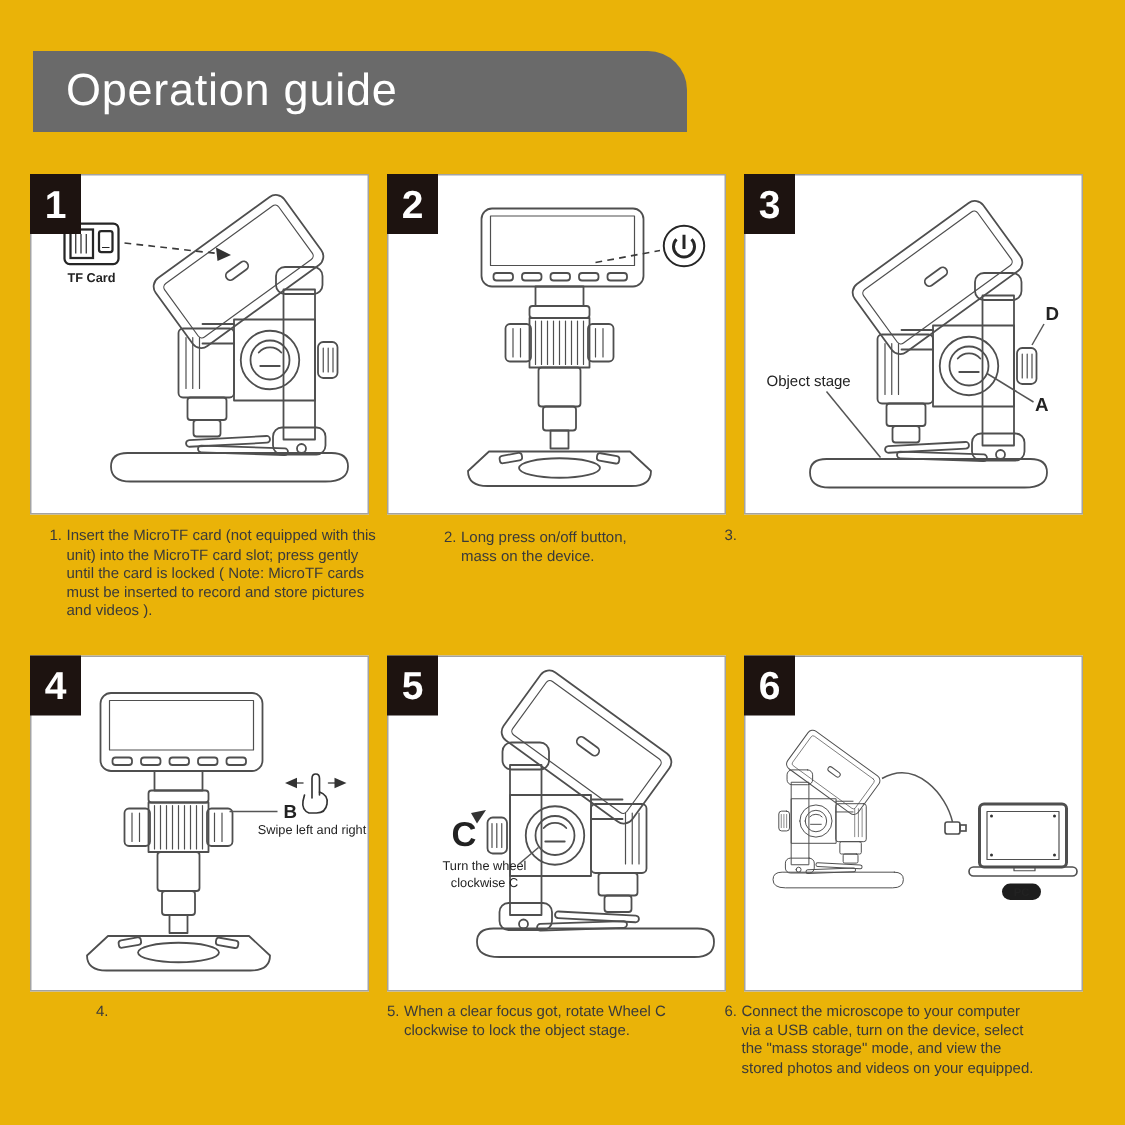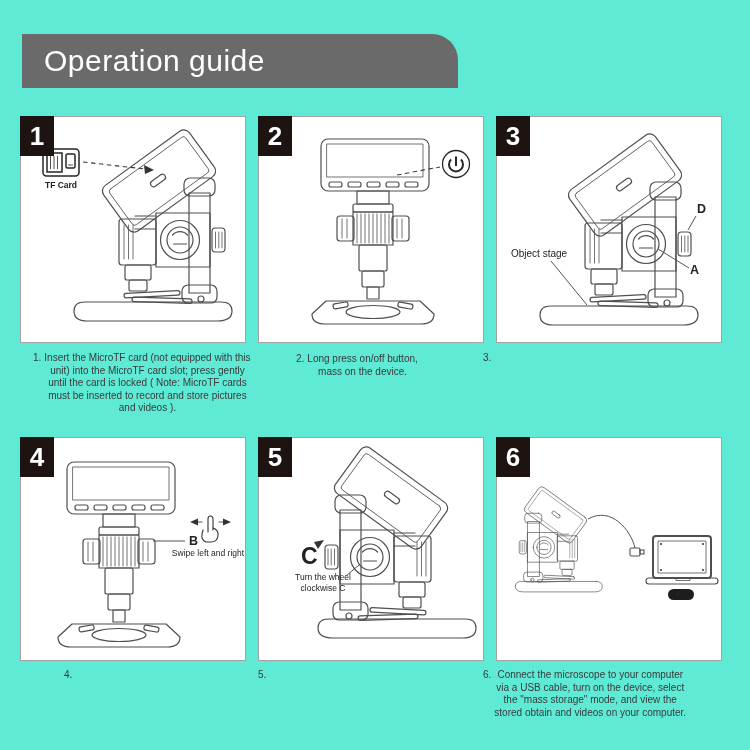--- a/index.html
+++ b/index.html
@@ -1,16 +1,16 @@
 <!DOCTYPE html>
 <html><head>
 <meta charset="utf-8">
 <style>
   html,body{margin:0;padding:0;background:#fff;}
-  .page{position:relative;width:750px;height:750px;background:#5eead4;overflow:hidden;
+  .page{position:relative;width:750px;height:750px;background:#eab308;overflow:hidden;
         font-family:"Liberation Sans",sans-serif;}
   
   .banner{position:absolute;left:22px;top:34px;width:436px;height:54px;
           background:#6a6a6a;border-radius:0 26px 0 0;display:flex;align-items:center;}
   .banner span{color:#fff;font-size:30px;padding-left:22px;letter-spacing:.5px;}
   
   .panel{position:absolute;width:226px;background:#fff;border:1px solid #a3a3a3;box-sizing:border-box;}
   .num{position:absolute;left:-1px;top:-1px;width:34px;height:40px;background:#1d1310;
        display:flex;align-items:center;justify-content:center;z-index:2;}
   .num span{color:#fff;font-size:26px;font-weight:bold;}
@@ -25,21 +25,21 @@
   .ah{fill:#333;stroke:none;}
   .lbl{font-size:10px;}
   .sm{font-size:8.5px;}
   .lbl-bold{font-size:8.5px;font-weight:bold;}
   .lg{font-size:12.5px;font-weight:bold;}
   .c-glyph{font-size:23px;font-weight:bold;fill:#111;}
   .fill-dark{fill:#1d1d1d;stroke:none;}
   .pc-text{fill:#fff;font-size:7.5px;font-weight:bold;stroke:none;}
   
   .cap{position:absolute;display:flex;gap:3px;font-size:10px;line-height:12.5px;color:#3a3a3a;}
-  .cap .tx{white-space:pre-line;text-align:center;}
+  .cap .tx{white-space:pre-line;}
 </style>
 </head>
 <body>
 
 <svg width="0" height="0" style="position:absolute" aria-hidden="true">
   <defs>
 
     <g id="scope-side" fill="none" stroke="#4f4f4f" stroke-width="1.2" stroke-linecap="round" stroke-linejoin="round">
       <path d="M56 179 H192 Q203 179 203 188 Q203 198 188 198 H58 Q45 198 45 188 Q45 179 56 179 Z"></path>
       <rect x="95" y="169" width="56" height="4.5" rx="2.2" transform="rotate(-3 123 171)"></rect>
@@ -229,22 +229,24 @@
 mass on the device.</span>
   </div>
   <div class="cap" style="left:483px;top:352px;width:252px">
     <span class="mk">3.</span>
   </div>
   <div class="cap" style="left:64px;top:669px;width:200px">
     <span class="mk">4.</span>
   </div>
   <div class="cap" style="left:258px;top:669px;width:240px">
     <span class="mk">5.</span>
+    <span class="tx">When a clear focus got, rotate Wheel C
+clockwise to lock the object stage.</span>
   </div>
   <div class="cap" style="left:483px;top:669px;width:256px">
     <span class="mk">6.</span>
     <span class="tx">Connect the microscope to your computer
 via a USB cable, turn on the device, select
 the "mass storage" mode, and view the
-stored obtain and videos on your computer.</span>
+stored photos and videos on your equipped.</span>
   </div>
 
 </div>
 
 </body></html>

